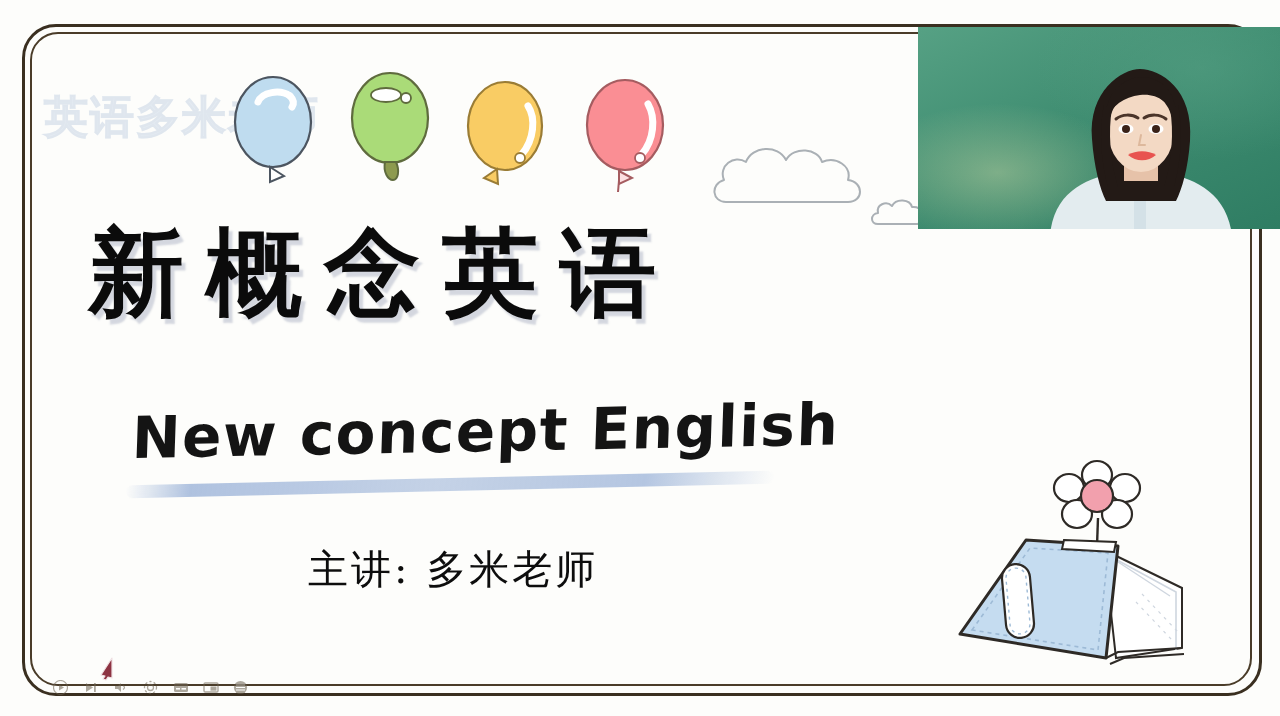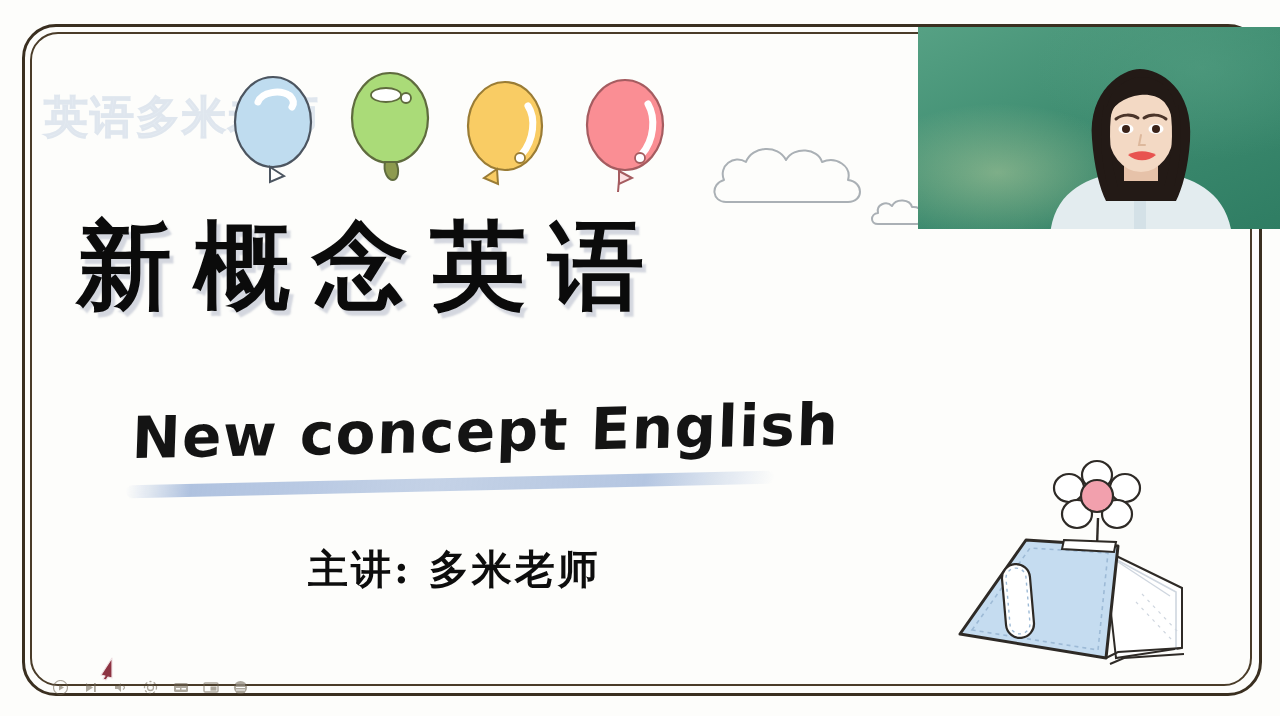--- a/index.html
+++ b/index.html
@@ -70,24 +70,24 @@
   .cloud-small { left: 868px; top: 196px; }
 
   
   .balloon {
     position: absolute;
   }
 
   
   .title-cn {
     position: absolute;
-    left: 76px;
+    left: 88px;
     top: 222px;
     width: 760px;
-    font-family: Liberation Mono, monospace;
+    font-family: Liberation Serif, serif;
     font-size: 96px;
     font-weight: 700;
     color: #0b0b0b;
     letter-spacing: 22px;
     line-height: 1.08;
     text-shadow: 4px 5px 2px rgba(120,130,160,0.30);
     white-space: nowrap;
   }
   .title-en-wrap {
     position: absolute;
@@ -119,21 +119,21 @@
     border-radius: 8px;
     transform: rotate(-1.3deg);
     filter: blur(0.6px);
   }
   .presenter {
     position: absolute;
     left: 308px;
     top: 542px;
     font-family: "DejaVu Serif", serif;
     font-size: 40px;
-    font-weight: 700;
+    font-weight: 400;
     color: #0d0d0d;
     letter-spacing: 3px;
     white-space: nowrap;
   }
 
   
   .book-art {
     position: absolute;
     left: 946px;
     top: 452px;

